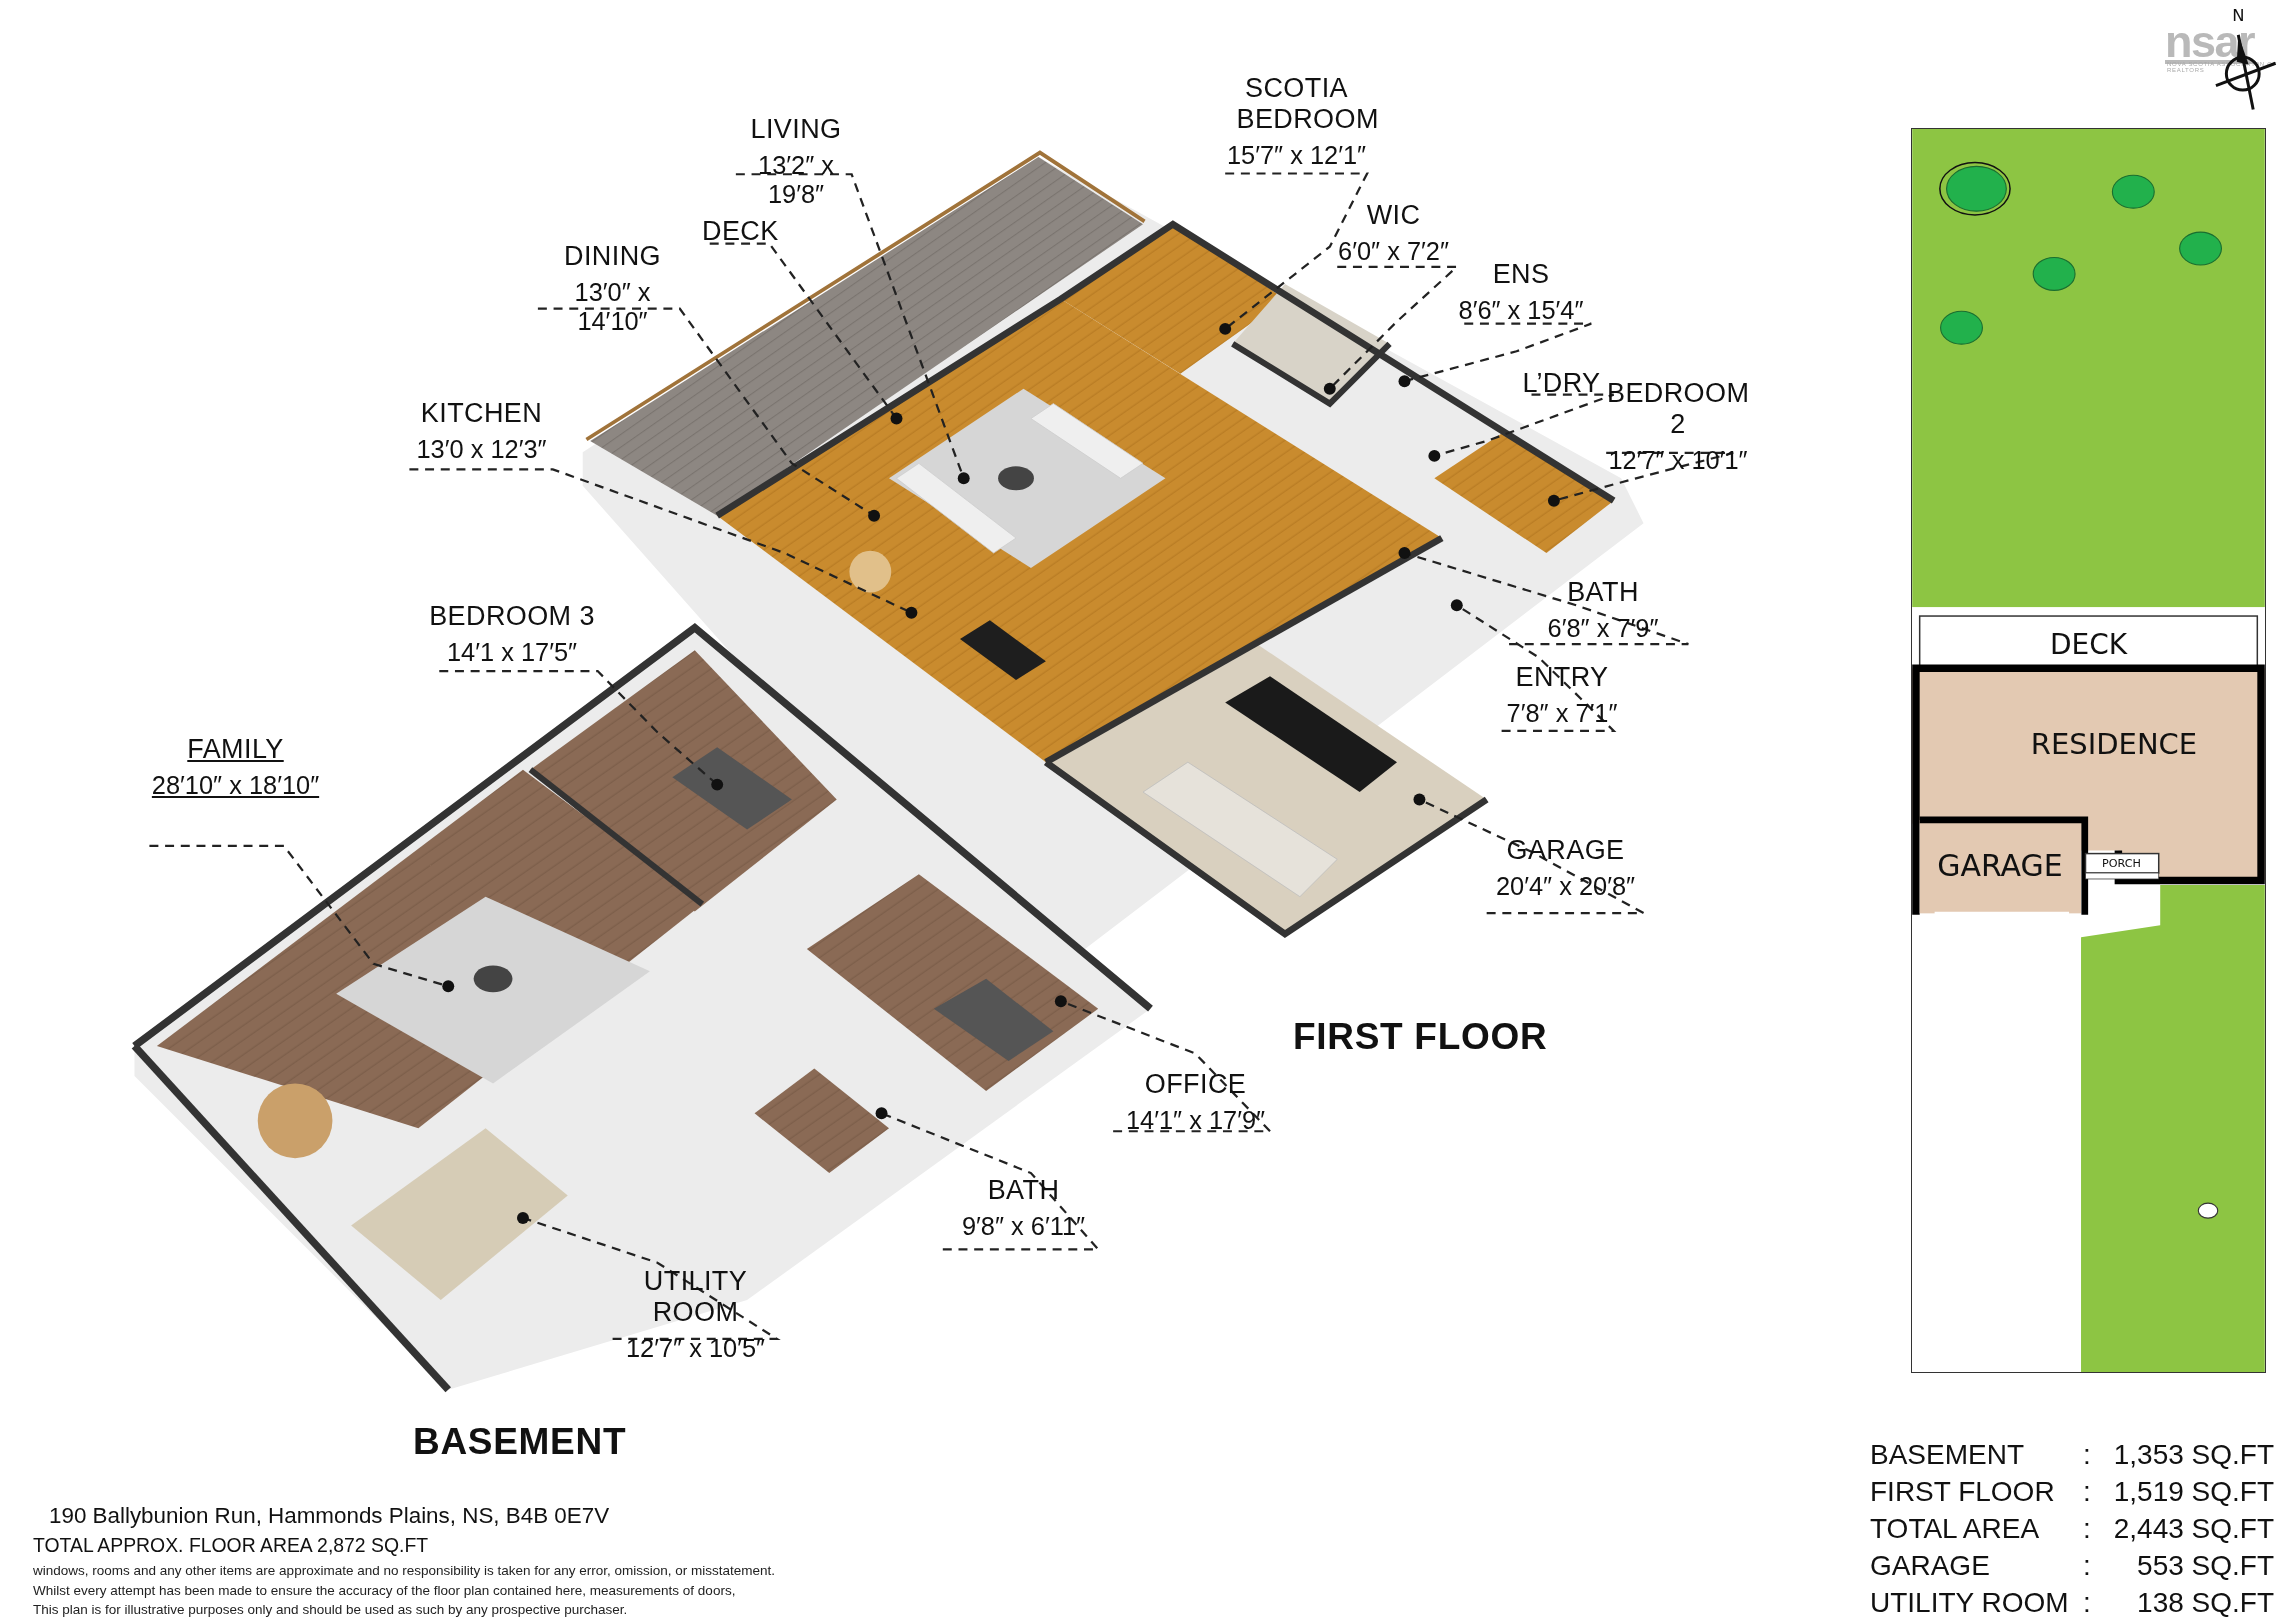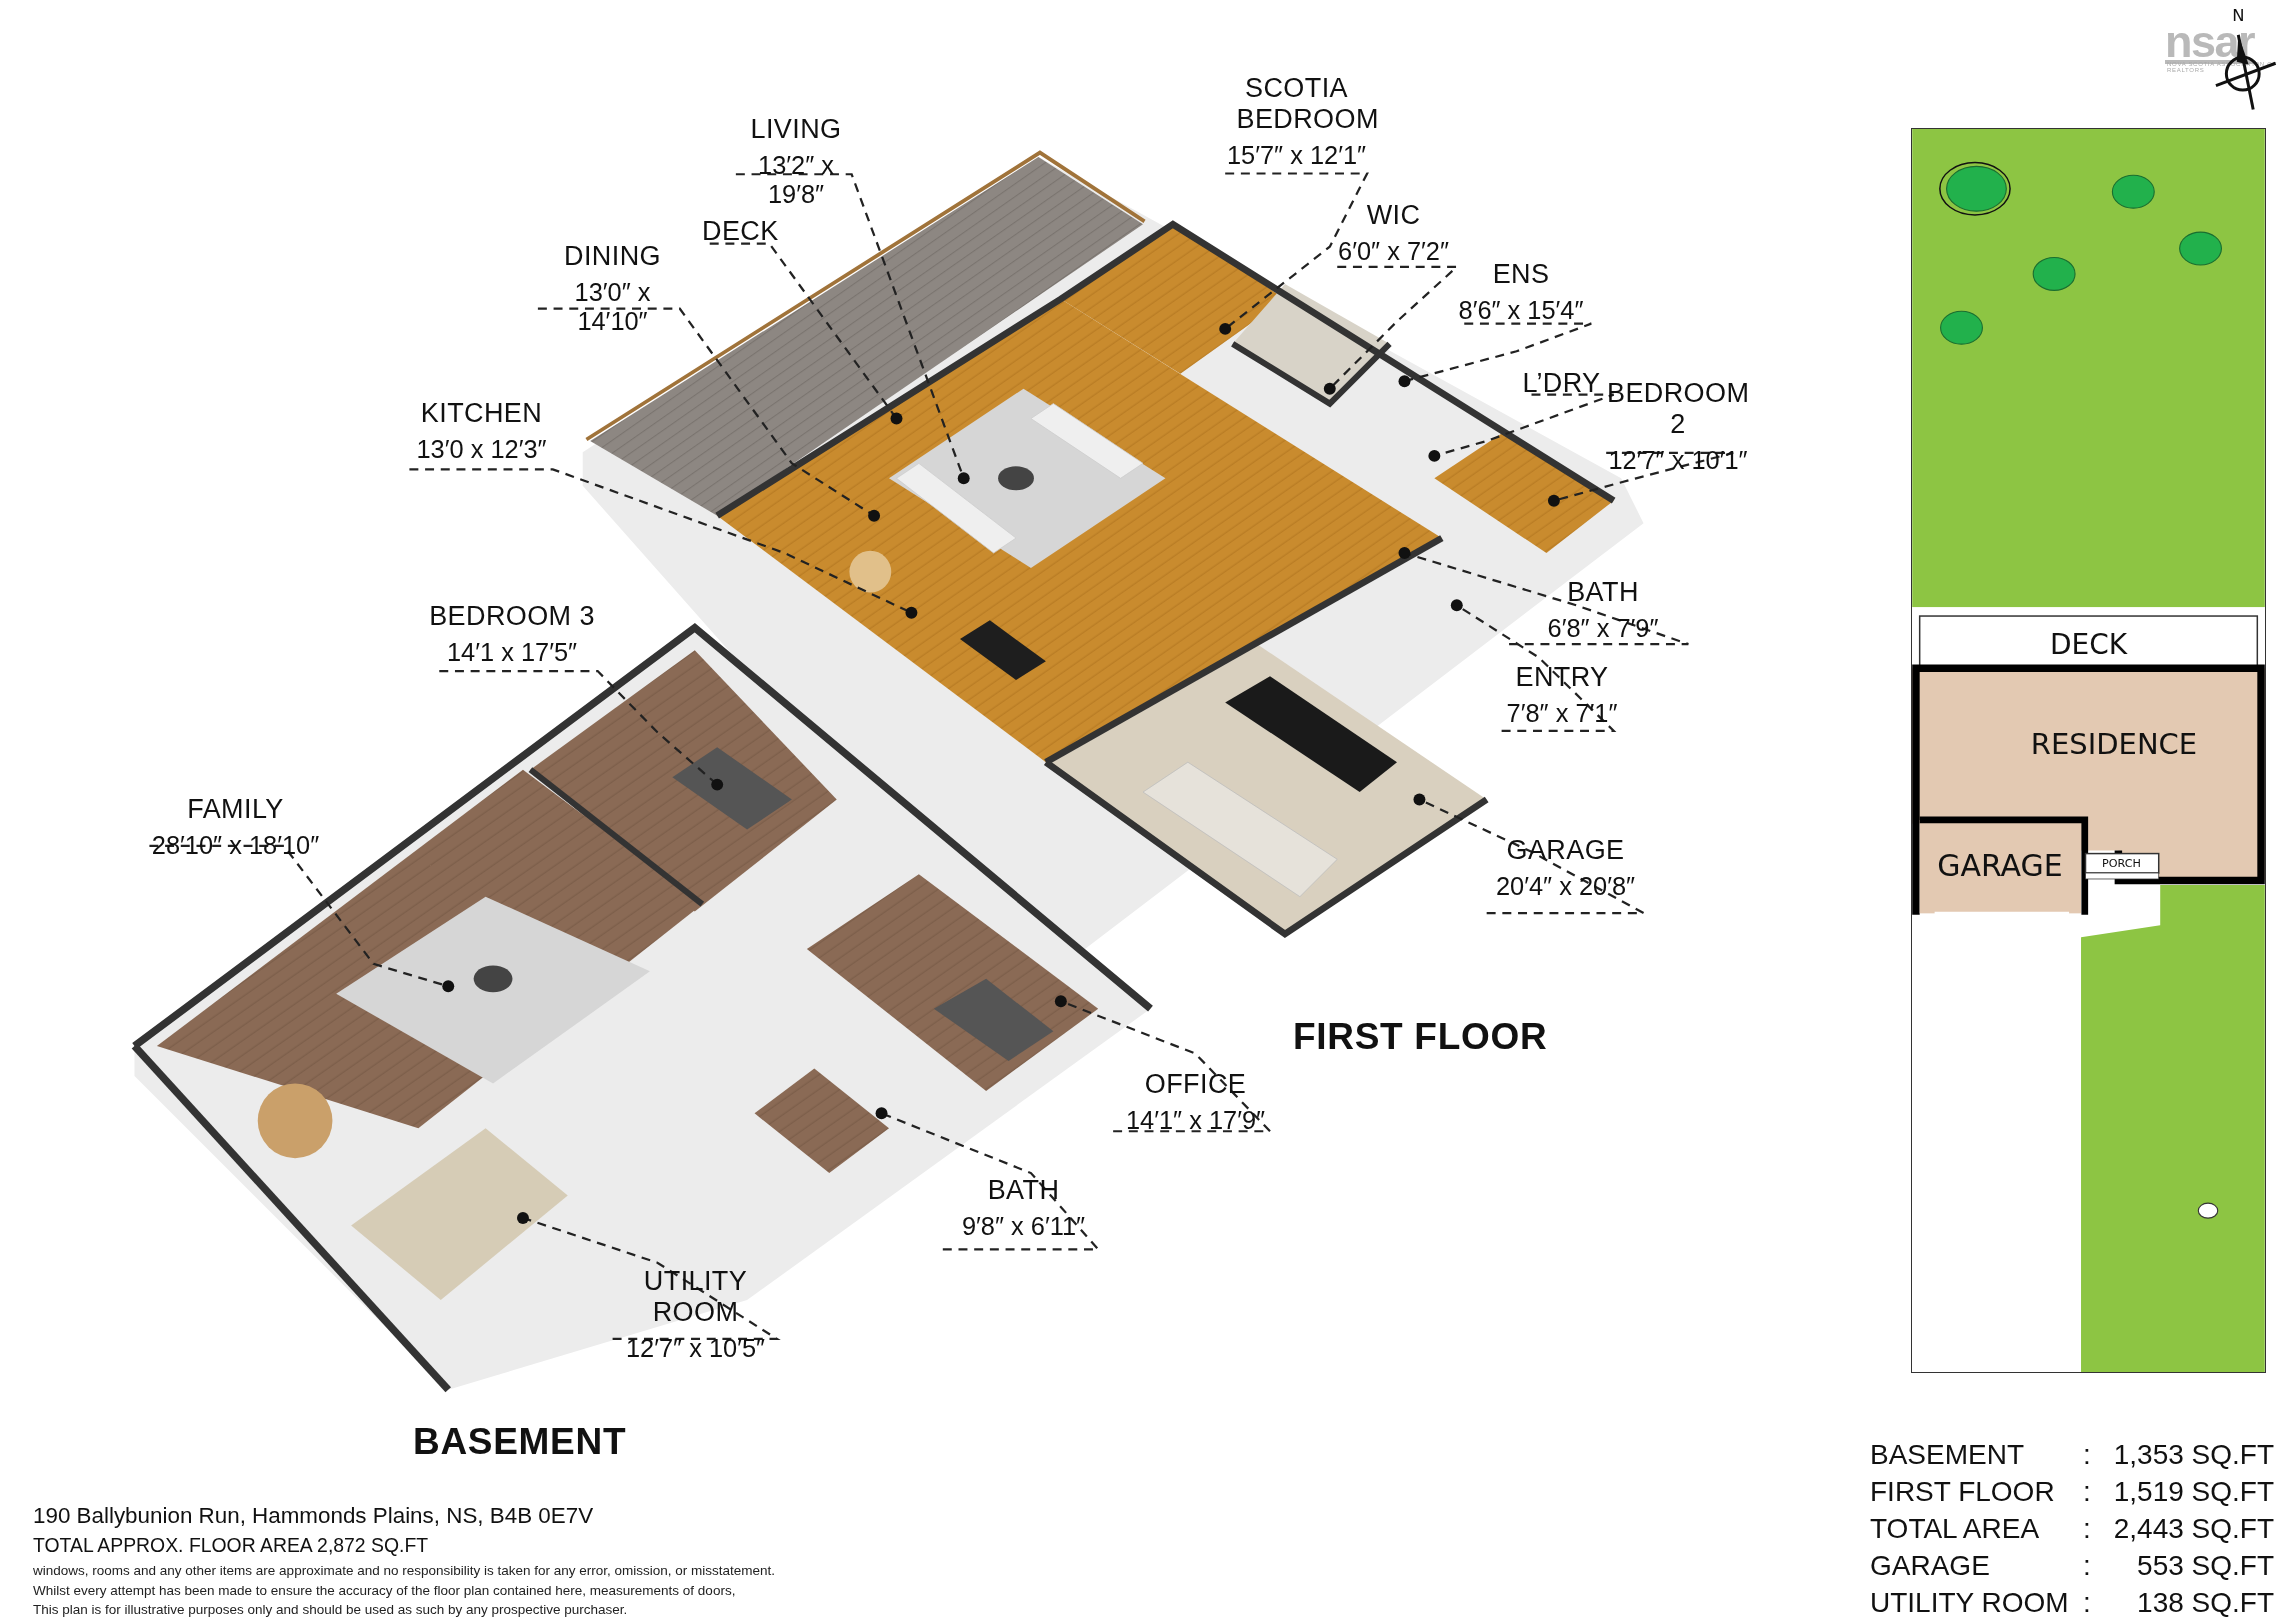--- a/index.html
+++ b/index.html
@@ -8,21 +8,21 @@
   .abs { position:absolute; }
   svg.plan { position:absolute; left:0; top:0; }
 
   .label { position:absolute; text-align:center; line-height:1.15; color:#111; }
   .label .name { font-size:27px; display:block; letter-spacing:0.4px; }
   .label .dim  { font-size:25.4px; display:block; margin-top:6px; }
 
   .floor-title { position:absolute; font-size:37px; font-weight:bold; letter-spacing:0.7px; }
 
   .footer { position:absolute; left:33px; top:1503px; width:971px; }
-  .footer .addr { font-size:22.4px; }
+  .footer .addr { font-size:22.4px;margin-left:16px; }
   .footer .total { font-size:19.4px; margin-top:4.5px; }
   .footer .disc { font-size:13.5px; line-height:1.45; margin-top:4.5px; color:#222; }
 
   .area-table { position:absolute; left:1870px; top:1436px; width:404px; font-size:28px; }
   .area-row { display:flex; height:37px; align-items:center; }
   .area-row .k { width:213px; }
   .area-row .c { width:30px; }
   .area-row .v { flex:1; text-align:right; }
 
   .site { position:absolute; left:1911px; top:128px; width:353px; height:1243px;
@@ -196,21 +196,21 @@
 </div>
 <div class="label" style="left:1487px;top:835px;width:157px;">
   <span class="name">GARAGE</span>
   <span class="dim">20′4″ x 20′8″</span>
 </div>
 
 <div class="label" style="left:426px;top:601px;width:172px;">
   <span class="name">BEDROOM 3</span>
   <span class="dim">14′1 x 17′5″</span>
 </div>
-<div class="label" style="left:146px;top:794px;width:179px;">
+<div class="label" style="left:146px;top:734px;width:179px;text-decoration:underline;">
   <span class="name">FAMILY</span>
   <span class="dim">28′10″ x 18′10″</span>
 </div>
 <div class="label" style="left:1117px;top:1069px;width:157px;">
   <span class="name">OFFICE</span>
   <span class="dim">14′1″ x 17′9″</span>
 </div>
 <div class="label" style="left:945px;top:1175px;width:157px;">
   <span class="name">BATH</span>
   <span class="dim">9′8″ x 6′11″</span>

